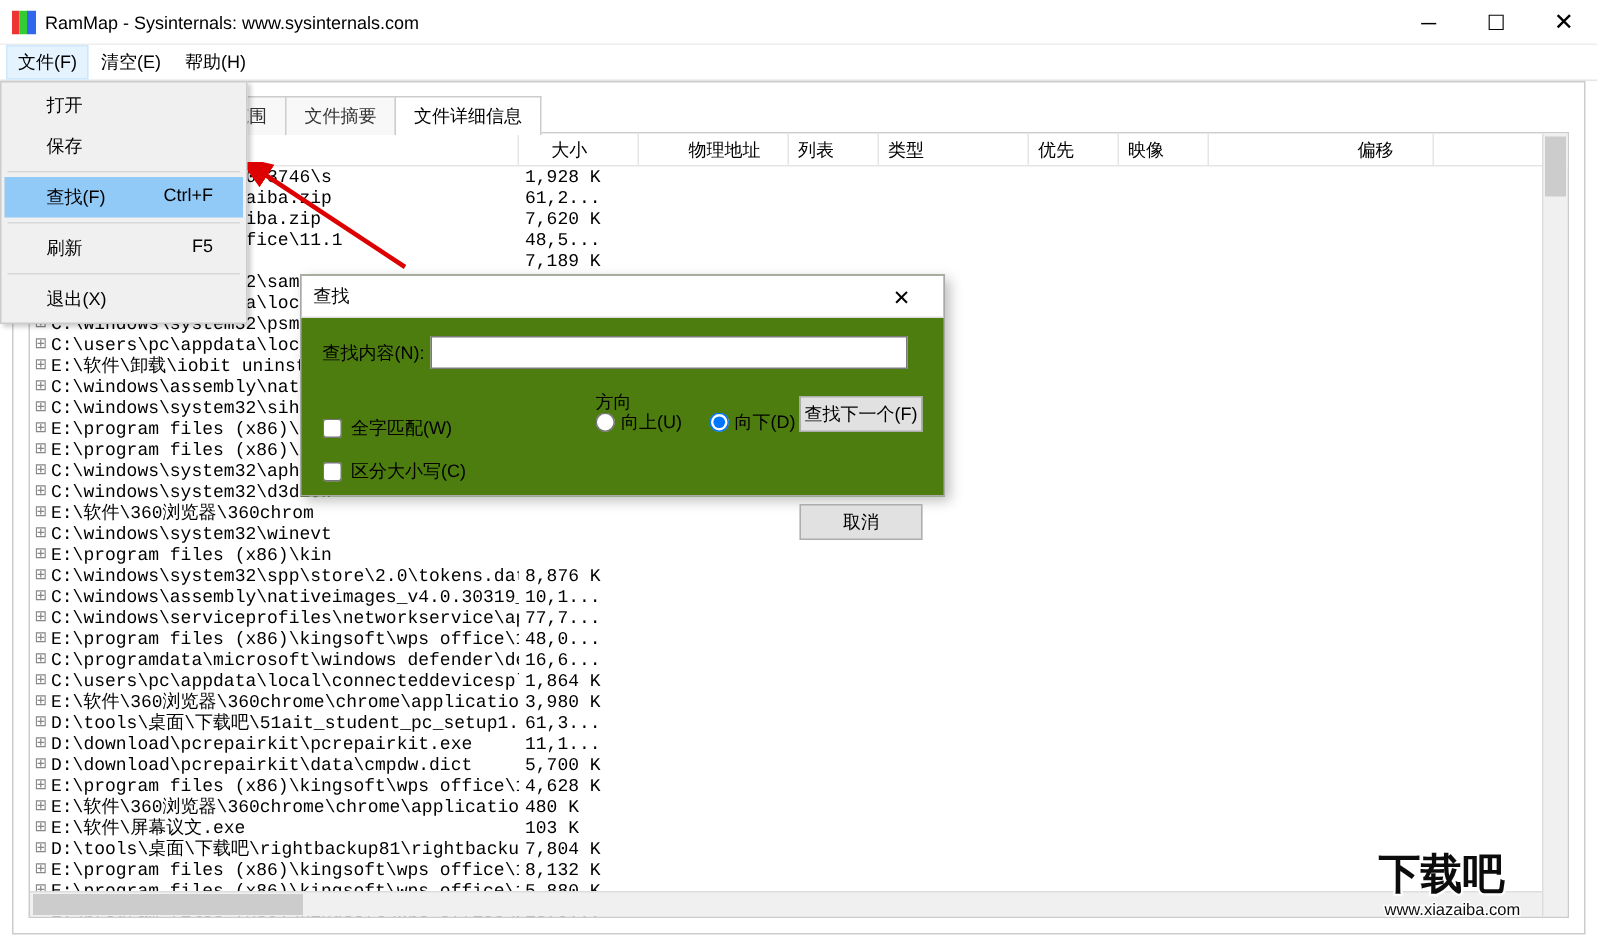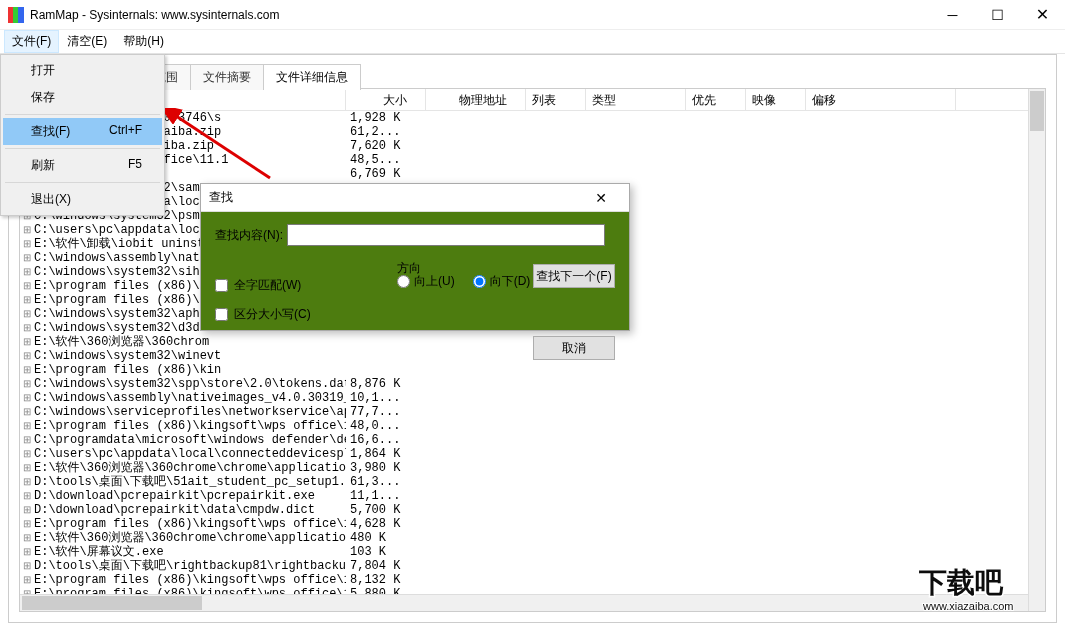--- a/index.html
+++ b/index.html
@@ -115,27 +115,27 @@
   <div class="tabs">
     <div class="tab inactive">要</div>
     <div class="tab inactive">物理页</div>
     <div class="tab inactive">物理范围</div>
     <div class="tab inactive">文件摘要</div>
     <div class="tab active">文件详细信息</div>
   </div>
   <div class="tab-panel">
     <div class="list-header">
       <div class="col" style="width:326px"> </div>
-      <div class="col" style="width:80px;text-align:right;padding-right:18px">大小</div>
+      <div class="col" style="width:80px;text-align:center;padding-right:18px">大小</div>
       <div class="col" style="width:100px;text-align:right;padding-right:18px">物理地址</div>
       <div class="col" style="width:60px">列表</div>
       <div class="col" style="width:100px">类型</div>
       <div class="col" style="width:60px">优先</div>
       <div class="col" style="width:60px">映像</div>
-      <div class="col" style="width:150px;text-align:left;padding-right:26px">偏移</div>
+      <div class="col" style="width:150px;text-align:right;padding-right:26px">偏移</div>
     </div>
     <div class="file-list" id="file-list">
         <div class="file-row">
           <span class="tree-exp">⊞</span>
           <span class="path">6)\.goupinyin\9.8.0.3746\s</span>
           <span class="size">1,928 K</span>
         </div>
         <div class="file-row">
           <span class="tree-exp">⊞</span>
           <span class="path">\aitstudentpc_xiazaiba.zip</span>
@@ -147,21 +147,21 @@
           <span class="size">7,620 K</span>
         </div>
         <div class="file-row">
           <span class="tree-exp">⊞</span>
           <span class="path">6)\kingsoft\wps office\11.1</span>
           <span class="size">48,5...</span>
         </div>
         <div class="file-row">
           <span class="tree-exp">⊞</span>
           <span class="path">it\debughelper.dll</span>
-          <span class="size">6,769 K</span>
+          <span class="size">7,189 K</span>
         </div>
         <div class="file-row">
           <span class="tree-exp">⊞</span>
           <span class="path">C:\windows\system32\samsrv</span>
           <span class="size"></span>
         </div>
         <div class="file-row">
           <span class="tree-exp">⊞</span>
           <span class="path">C:\users\pc\appdata\local\</span>
           <span class="size"></span>

